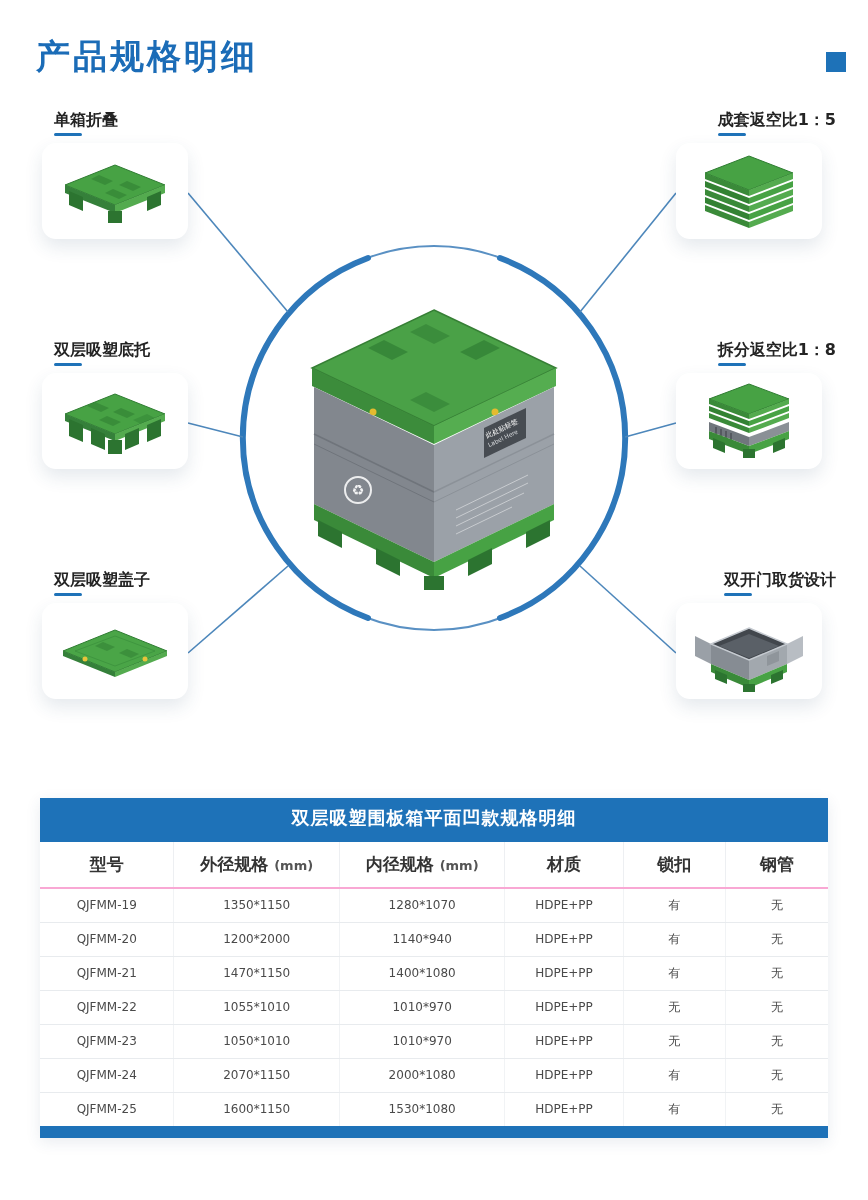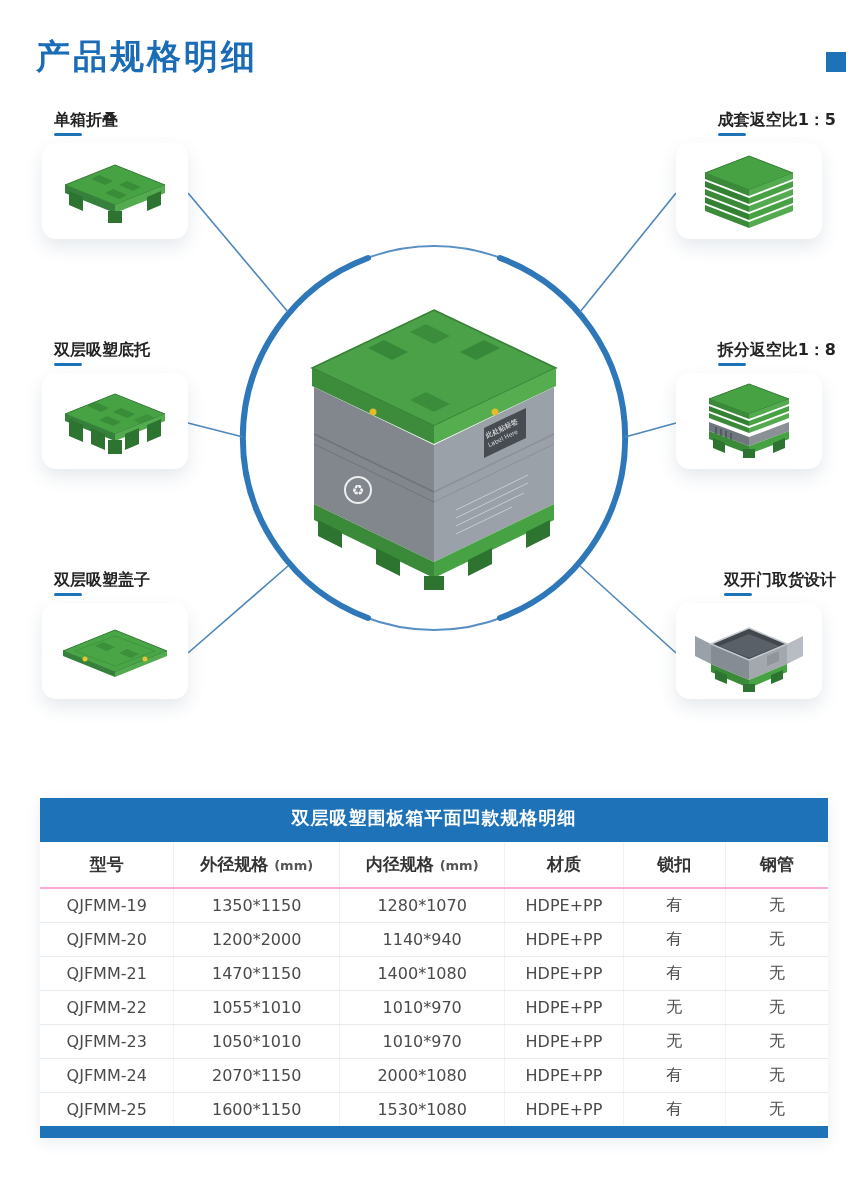--- a/index.html
+++ b/index.html
@@ -38,21 +38,21 @@
     height:44px; line-height:40px; background:#1e72b8; color:#ffffff;
     text-align:center; font-size:18px; font-weight:bold; letter-spacing:1px;
   }
   .spec-table table { width:100%; border-collapse:collapse; table-layout:fixed; }
   .spec-table th {
     height:46px; font-size:17px; font-weight:bold; color:#333333;
     border-bottom:2px solid #f9a8d4; border-right:1px solid #edeff2; text-align:center;
   }
   .spec-table th .unit { font-size:13px; color:#555555; }
   .spec-table td {
-    height:34px; text-align:center; font-size:16px; color:#4a4a4a;
+    height:34px; text-align:center; font-size:12px; color:#4a4a4a;
     border-bottom:1px solid #e8ebee; border-right:1px solid #f1f3f5;
   }
   .spec-table th:last-child, .spec-table td:last-child { border-right:none; }
   .spec-table tbody tr:last-child td { border-bottom:none; }
   .table-footer-bar { height:12px; background:#1e72b8; }
 </style>
 </head>
 <body>
 
 <div class="page">

